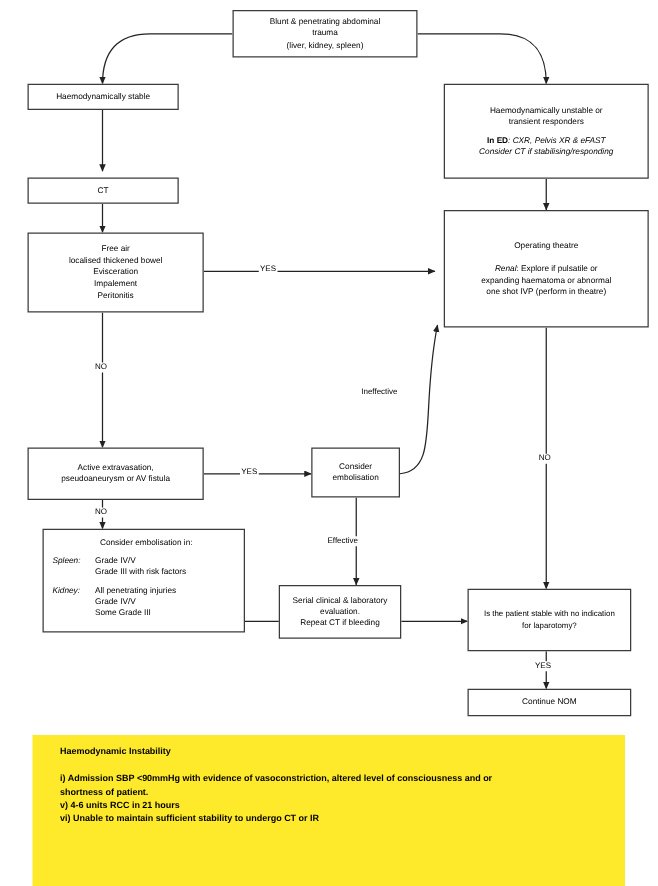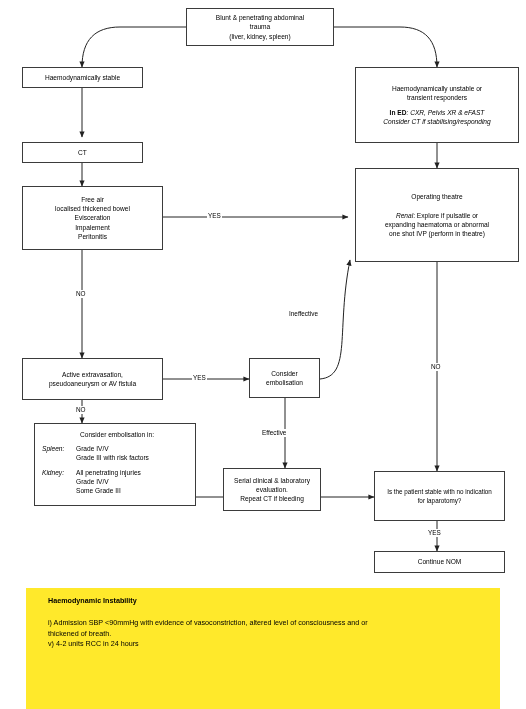--- a/index.html
+++ b/index.html
@@ -69,21 +69,21 @@
     background: #ffe92b;
     padding: 8px 12px 10px 22px;
   }
   #legend .legend-title {
     font-weight: bold;
     font-size: 7.2px;
     line-height: 10px;
     margin-bottom: 12px;
   }
   #legend .legend-line {
-    font-weight: normal;
+    font-weight: bold;
     font-size: 7.2px;
     line-height: 10.5px;
   }
 </style>
 </head>
 <body>
 
 <div id="canvas">
 
   <svg class="edges" viewBox="0 0 526 709">
@@ -221,17 +221,18 @@
   <div class="edge-label" style="left:192px; top:374px;">YES</div>
   <div class="edge-label" style="left:75px; top:406px;">NO</div>
   <div class="edge-label" style="left:288px; top:310px;">Ineffective</div>
   <div class="edge-label" style="left:261px; top:429px;">Effective</div>
   <div class="edge-label" style="left:430px; top:363px;">NO</div>
   <div class="edge-label" style="left:427px; top:529px;">YES</div>
 
   <div id="legend" style="left:26px; top:588px; width:474px; height:132px;">
     <div class="legend-title">Haemodynamic Instability</div>
     <div class="legend-line">i) Admission SBP &lt;90mmHg with evidence of vasoconstriction, altered level of consciousness and or</div>
-    <div class="legend-line">thickened of  breath.</div>
-    <div class="legend-line">v) 4-2 units RCC in 24 hours</div>
+    <div class="legend-line">shortness of  patient.</div>
+    <div class="legend-line">v) 4-6 units RCC in 21 hours</div>
+    <div class="legend-line">vi) Unable to maintain sufficient stability to undergo CT or IR</div>
   </div>
 
 </div>
 
 </body></html>

